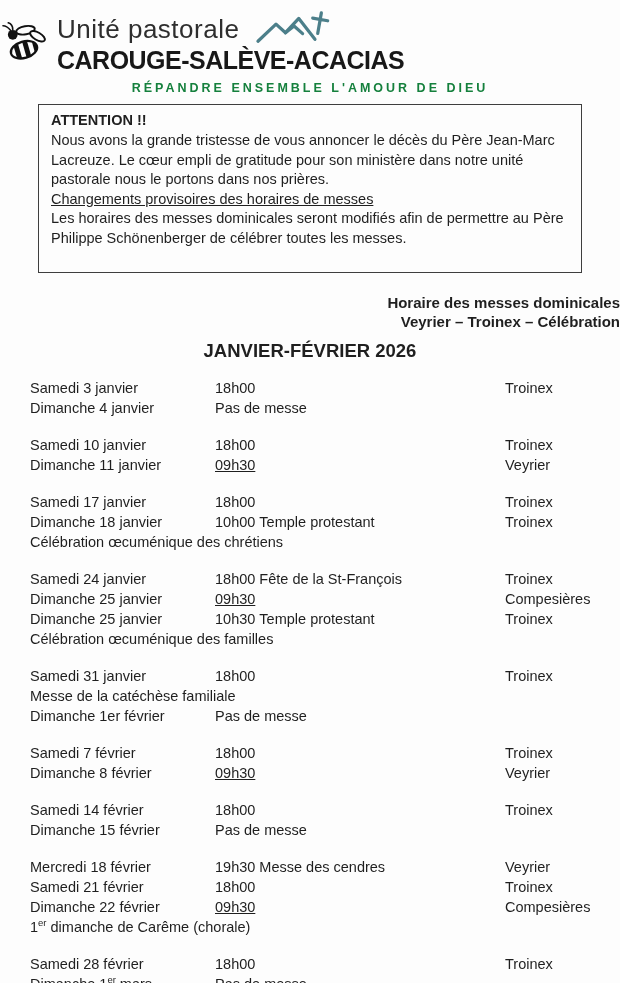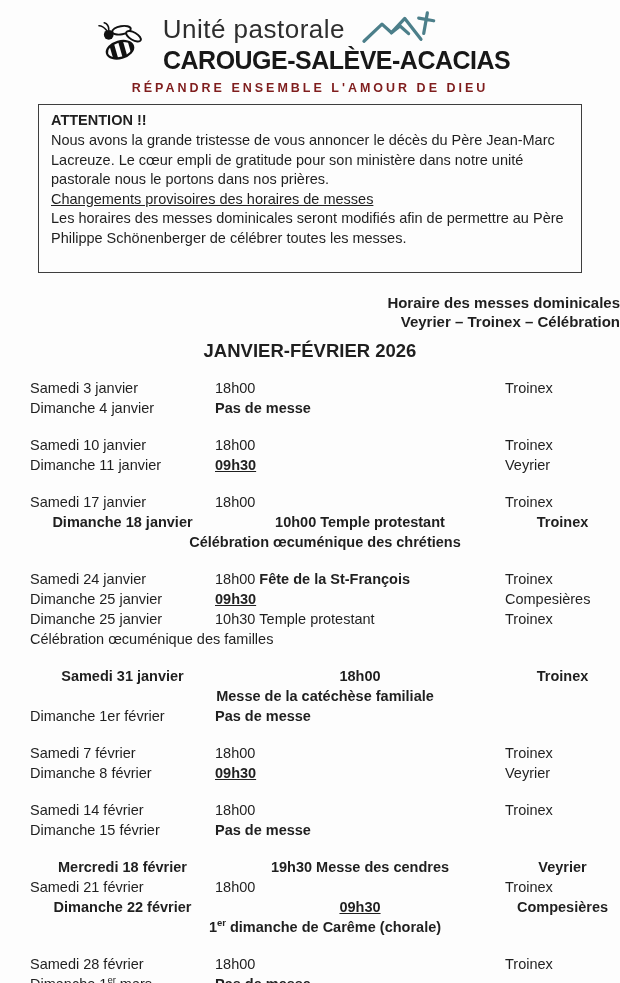--- a/index.html
+++ b/index.html
@@ -3,50 +3,50 @@
 <meta charset="utf-8">
 <style>
   html,body{margin:0;padding:0;}
   body{
     width:620px;height:983px;overflow:hidden;
     background:#fdfdfd;color:#1f1f1f;
     font-family:"Liberation Sans",sans-serif;
   }
   
   .header{padding-top:12px;text-align:center;}
-  .brand{display:flex;justify-content:center;align-items:flex-start;gap:19px;}
+  .brand{display:flex;justify-content:flex-start;align-items:flex-start;gap:9px;}
   .bee-wrap{margin-top:8px;}
   .bee-wrap svg{width:48px;height:46px;display:block;}
   .brand-text{text-align:left;}
   .line1{display:flex;align-items:center;gap:16px;}
   .org1{font-size:26px;color:#2e2e2e;letter-spacing:.5px;line-height:30px;}
   .mountain-wrap svg{width:80px;height:38px;display:block;margin-top:-4px;}
   .org2{font-size:26px;font-weight:bold;color:#181818;letter-spacing:-.5px;
         transform:scaleX(.96);transform-origin:left;line-height:28px;}
-  .tagline{margin-top:7px;font-size:12.5px;font-weight:bold;letter-spacing:3px;color:#7f1d1d;}
+  .tagline{margin-top:7px;font-size:12.5px;font-weight:bold;letter-spacing:3px;color:#15803d;}
   
   .notice{box-sizing:border-box;width:544px;margin:9px auto 0;
           border:1.5px solid #3e3e3e;padding:5px 12px 24px;
           font-size:14.5px;line-height:19.5px;background:#fdfdfd;}
   .notice-title{font-weight:bold;font-style:normal;line-height:21px;}
   .notice-line{}
   .notice-line.u{text-decoration:underline;}
   
   .sched-head{text-align:right;margin-top:20px;font-weight:bold;font-size:15px;line-height:19px;}
   .period{text-align:center;margin-top:9px;font-weight:bold;font-size:18.5px;line-height:22px;}
   
   .schedule{margin:16px 0 0 30px;font-size:14.5px;}
   .group{margin-bottom:17px;}
   .row{display:flex;line-height:20px;}
   .c{white-space:nowrap;}
   .c.date{width:185px;}
   .c.time{width:290px;}
   .c.loc{flex:1;}
   .note{line-height:20px;}
-  .b{font-weight:bold;text-align:center;}
+  .b{font-weight:normal;}
   .u{text-decoration:underline;}
   sup{font-size:9.5px;line-height:0;}
 </style>
 </head>
 <body>
 
 <div class="header">
   <div class="brand">
     <div class="bee-wrap">
       <svg viewBox="0 0 64 56" xmlns="http://www.w3.org/2000/svg">

